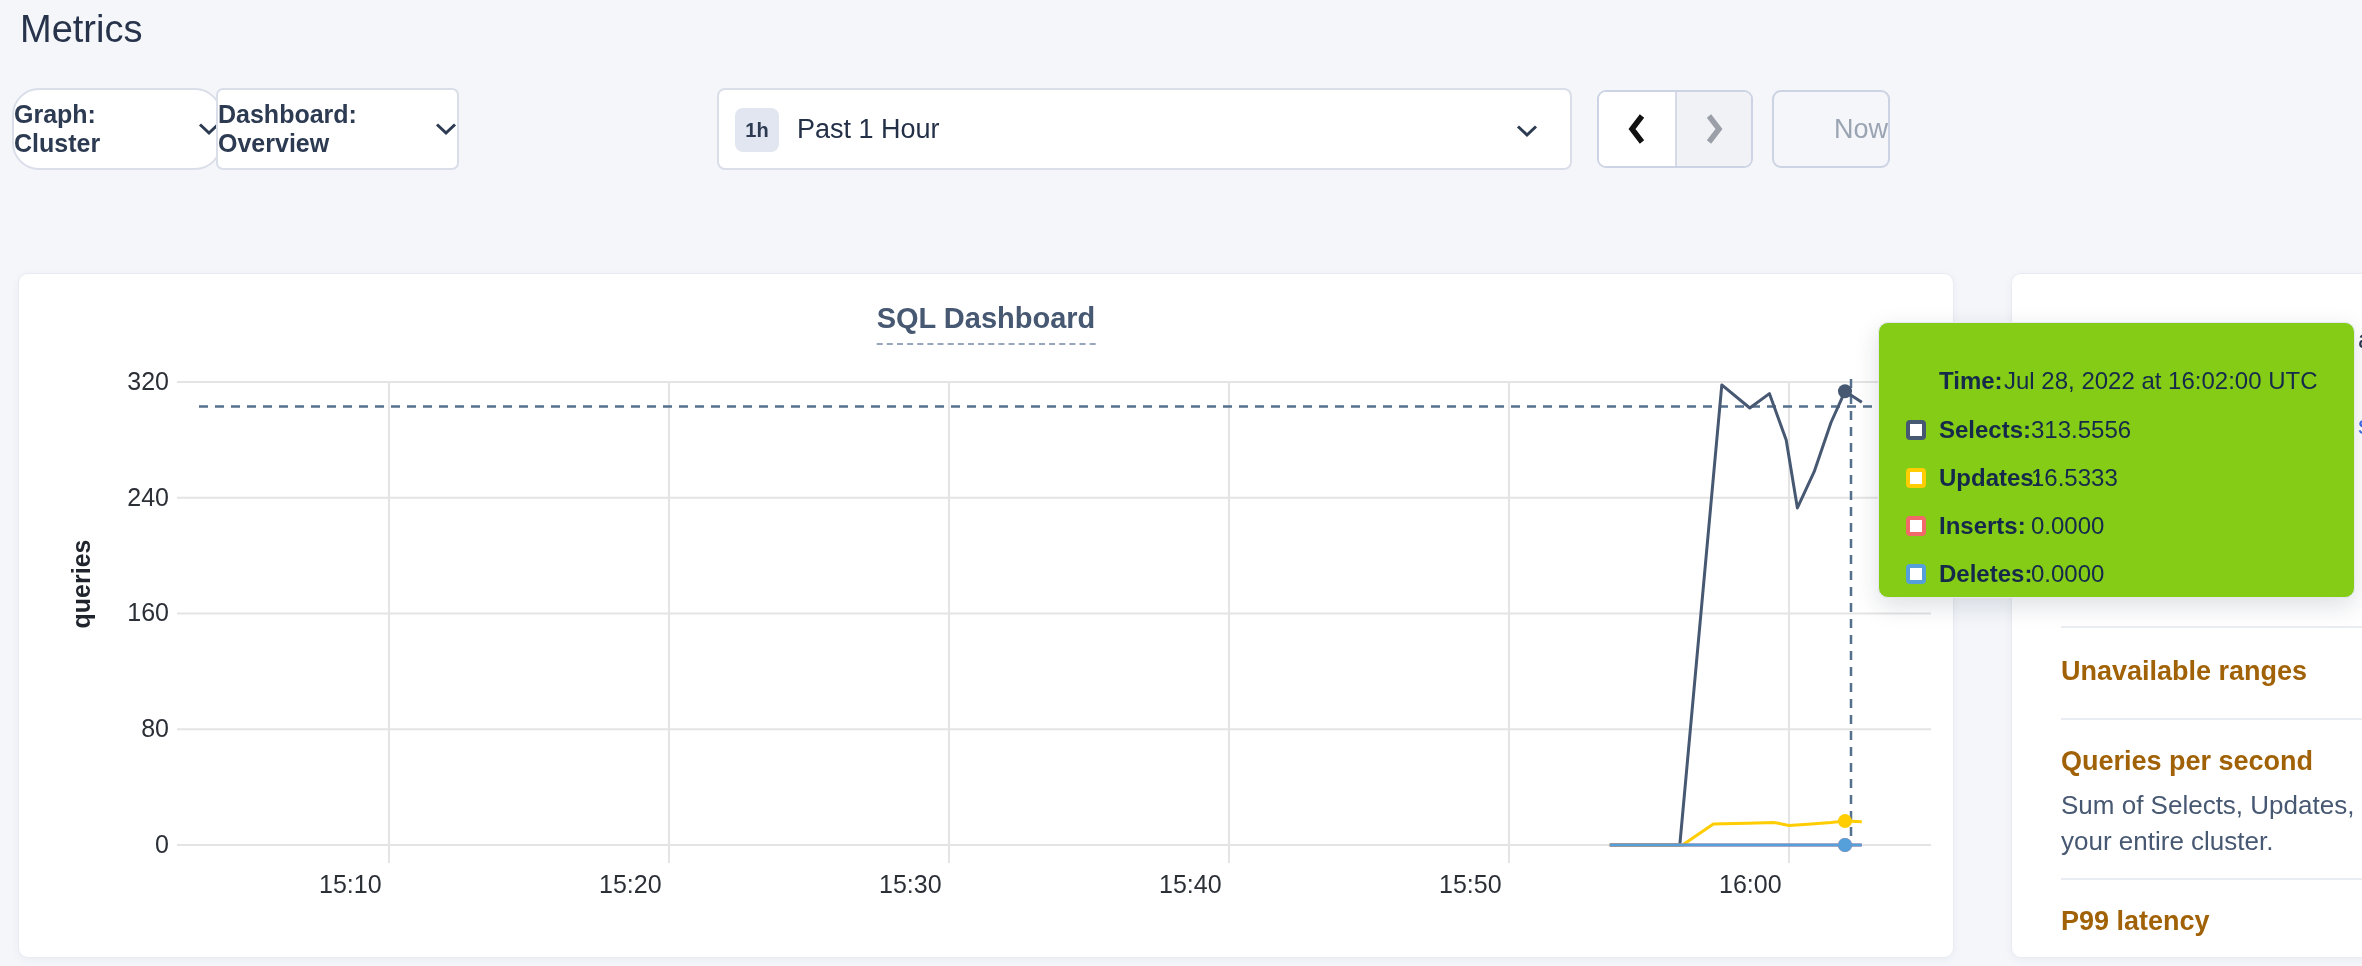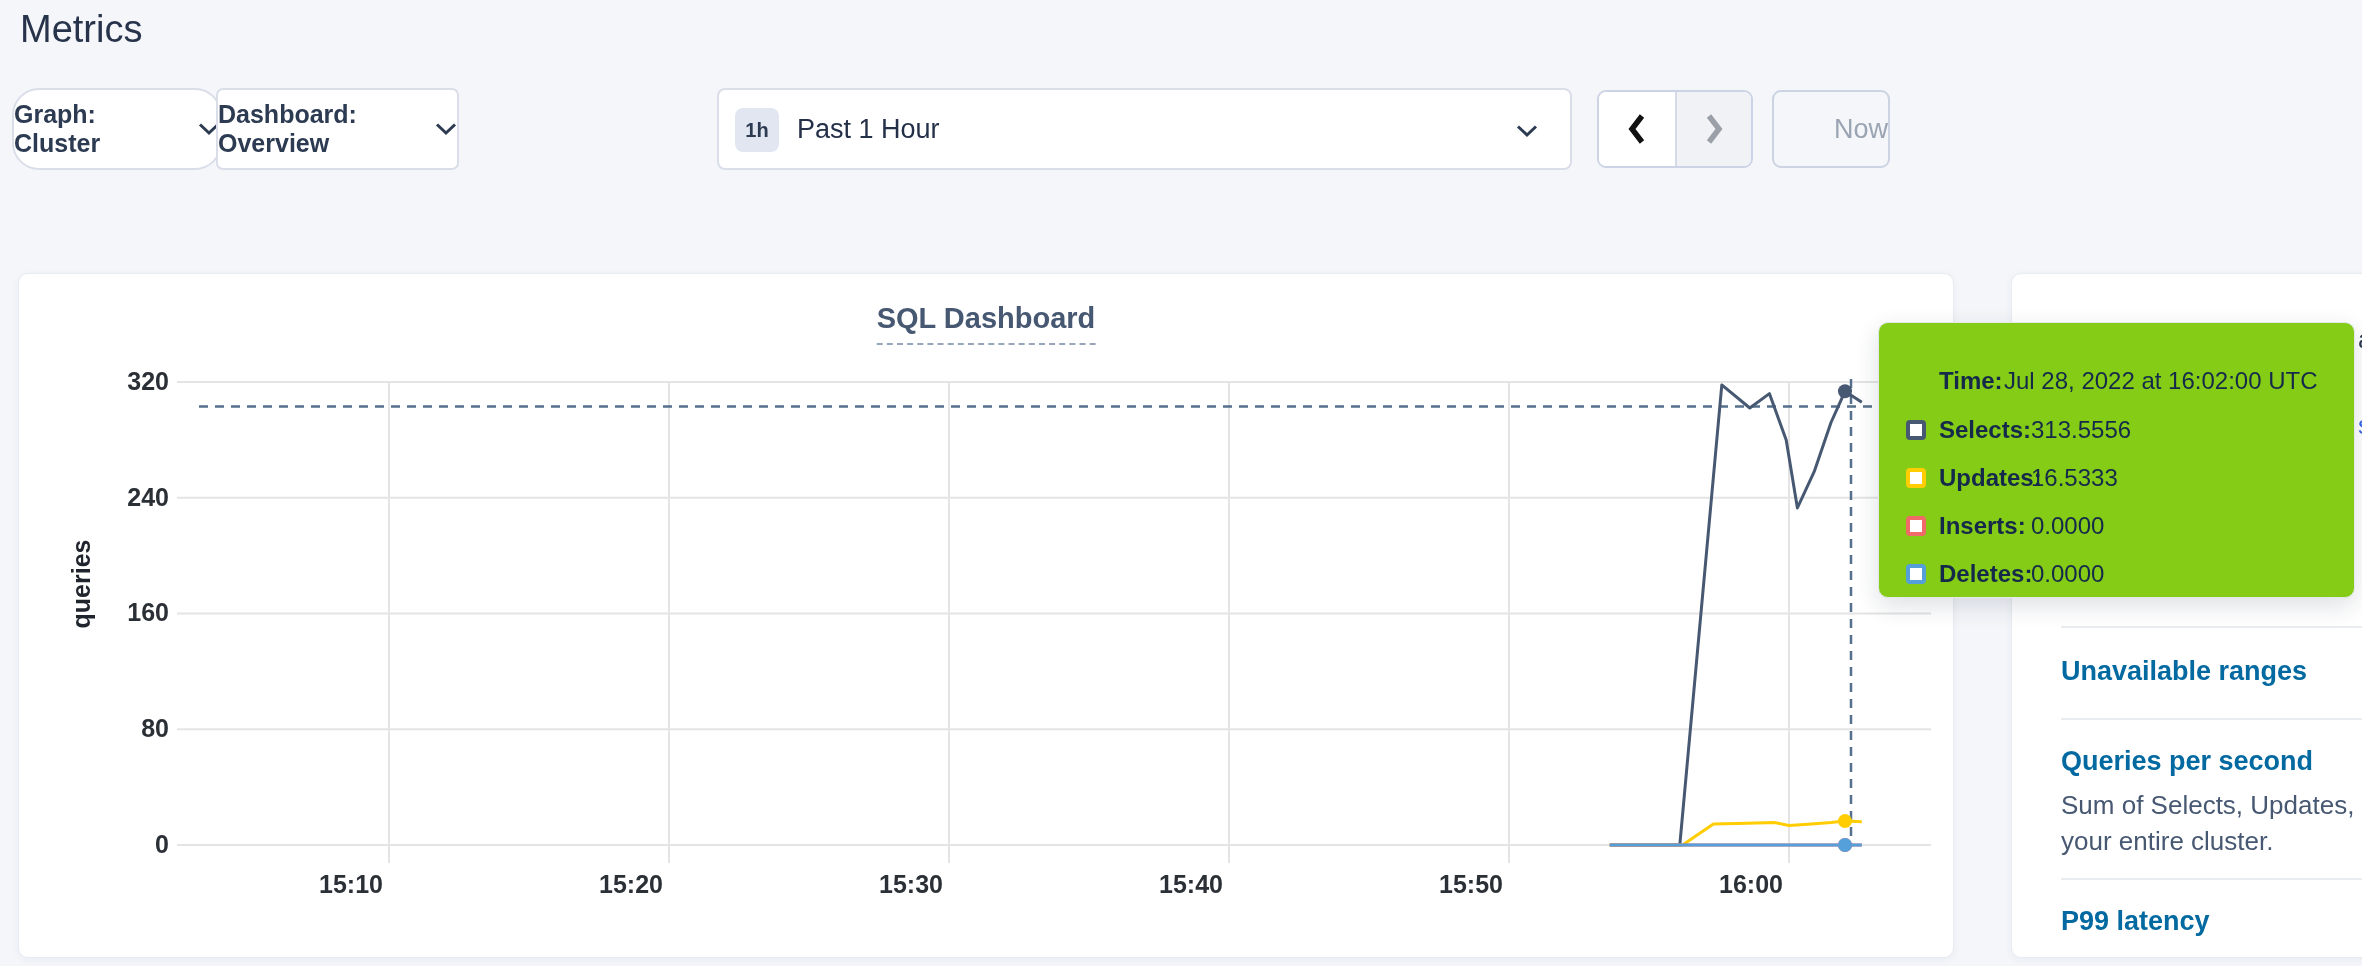--- a/index.html
+++ b/index.html
@@ -56,42 +56,42 @@
 
   .chart-title {
     position:absolute; left:967px; top:28px; transform:translateX(-50%);
     font-size:29px; font-weight:700; color:#475872; white-space:nowrap;
     border-bottom:2px dashed #98a6bb; padding-bottom:8px; cursor:pointer;
   }
   .y-axis-label {
     position:absolute; left:62px; top:310px; transform:translate(-50%,-50%) rotate(-90deg);
     font-size:25px; font-weight:700; color:#20252d; white-space:nowrap;
   }
-  .tick { position:absolute; font-size:25px; color:#2b2f36;font-weight:bold; }
+  .tick { position:absolute; font-size:25px; color:#2b2f36; }
   .ytick { width:130px; text-align:right; }
   .xtick { width:140px; text-align:left; }
 
   
   .tooltip {
     left:1878px; top:322px; width:477px; height:276px; z-index:20;
     background:#84cc16; border:1px solid #e4e8ee; border-radius:10px;
     box-shadow:0 8px 24px rgba(20,35,60,0.14); color:#152a4a;
   }
   .tt-row { position:absolute; left:0; width:100%; height:34px; font-size:24px; }
   .tt-swatch {
     position:absolute; left:27px; top:4px; width:20px; height:20px;
     border:4px solid #475872; border-radius:4px; background:#fff;
   }
   .tt-label { position:absolute; left:60px; top:0; font-weight:700; }
   .tt-value { position:absolute; left:152px; top:0; font-weight:400; }
   .tt-time-value { position:absolute; left:125px; top:0; font-weight:400; white-space:nowrap; }
 
   
   .side-divider { position:absolute; left:49px; width:360px; height:0; border-top:2px solid #e9ecf1; }
-  .side-heading { position:absolute; left:49px; font-size:27px; font-weight:700; color:#0369a1; white-space:nowrap; cursor:pointer; }
+  .side-heading { position:absolute; left:49px; font-size:27px; font-weight:700; color:#a16207; white-space:nowrap; cursor:pointer; }
   .side-body { position:absolute; left:49px; font-size:26px; font-weight:400; color:#475872; white-space:nowrap; }
   .frag { position:absolute; font-size:26px; color:#2c3a52; }
 </style>
 </head>
 <body>
 
 <div class="page">
 
   <div class="abs page-title">Metrics</div>
 

